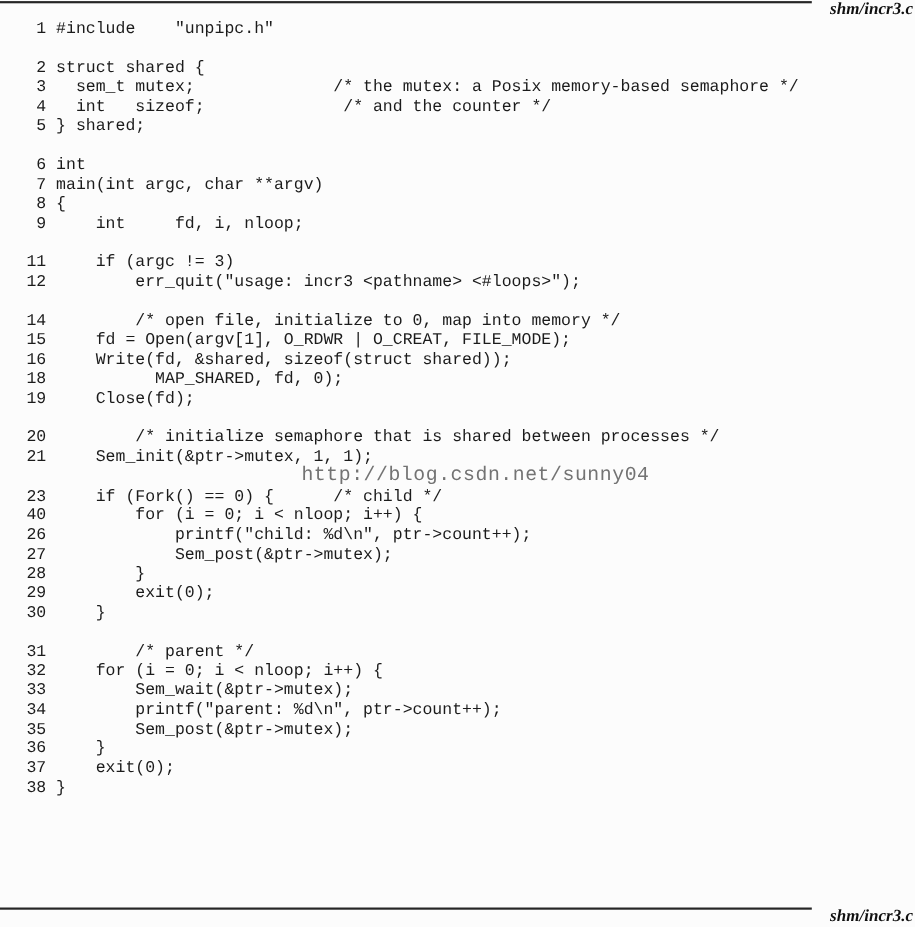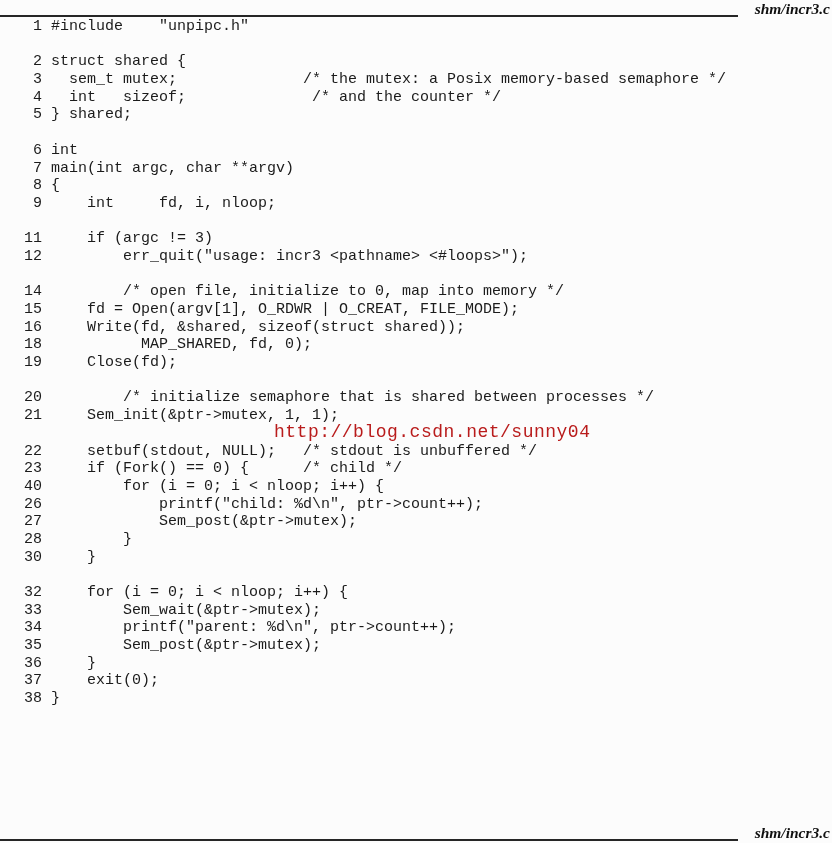--- a/index.html
+++ b/index.html
@@ -13,21 +13,21 @@
     height: 843px;
     background: #fcfcfc;
     overflow: hidden;
     font-family: "Liberation Mono", "DejaVu Sans Mono", monospace;
   }
   .rule-row {
     position: absolute;
     left: 0;
     right: 0;
     display: flex;
-    align-items: flex-end;
+    align-items: flex-start;
     gap: 17px;
   }
   .rule-row.top { top: 1px; }
   .rule-row.bottom { top: 825px; }
   .rule {
     flex: 1;
     height: 2px;
     background: #262626;
   }
   .src-label {
@@ -61,21 +61,21 @@
   .lt {
     padding-left: 1ch;
   }
   .watermark {
     position: absolute;
     left: 274px;
     top: 422px;
     font-family: "Liberation Mono", "DejaVu Sans Mono", monospace;
     font-size: 18px;
     letter-spacing: 0.5px;
-    color: #b91c1c;
+    color: #737373;
     white-space: nowrap;
     pointer-events: none;
   }
 </style>
 </head>
 <body>
 
 <div class="page">
 
   <div class="rule-row top">
@@ -101,28 +101,29 @@
       <div class="code-line"><span class="ln"></span><span class="lt"></span></div>
       <div class="code-line"><span class="ln">14</span><span class="lt">        /* open file, initialize to 0, map into memory */</span></div>
       <div class="code-line"><span class="ln">15</span><span class="lt">    fd = Open(argv[1], O_RDWR | O_CREAT, FILE_MODE);</span></div>
       <div class="code-line"><span class="ln">16</span><span class="lt">    Write(fd, &amp;shared, sizeof(struct shared));</span></div>
       <div class="code-line"><span class="ln">18</span><span class="lt">          MAP_SHARED, fd, 0);</span></div>
       <div class="code-line"><span class="ln">19</span><span class="lt">    Close(fd);</span></div>
       <div class="code-line"><span class="ln"></span><span class="lt"></span></div>
       <div class="code-line"><span class="ln">20</span><span class="lt">        /* initialize semaphore that is shared between processes */</span></div>
       <div class="code-line"><span class="ln">21</span><span class="lt">    Sem_init(&amp;ptr-&gt;mutex, 1, 1);</span></div>
       <div class="code-line"><span class="ln"></span><span class="lt"></span></div>
-      <div class="code-line"><span class="ln">22</span><span class="lt">    setbuf(stdout, NULL);   /* stdout is unbuffered */</span></div>
       <div class="code-line"><span class="ln">23</span><span class="lt">    if (Fork() == 0) {      /* child */</span></div>
       <div class="code-line"><span class="ln">40</span><span class="lt">        for (i = 0; i &lt; nloop; i++) {</span></div>
       <div class="code-line"><span class="ln">26</span><span class="lt">            printf("child: %d\n", ptr-&gt;count++);</span></div>
       <div class="code-line"><span class="ln">27</span><span class="lt">            Sem_post(&amp;ptr-&gt;mutex);</span></div>
       <div class="code-line"><span class="ln">28</span><span class="lt">        }</span></div>
+      <div class="code-line"><span class="ln">29</span><span class="lt">        exit(0);</span></div>
       <div class="code-line"><span class="ln">30</span><span class="lt">    }</span></div>
       <div class="code-line"><span class="ln"></span><span class="lt"></span></div>
+      <div class="code-line"><span class="ln">31</span><span class="lt">        /* parent */</span></div>
       <div class="code-line"><span class="ln">32</span><span class="lt">    for (i = 0; i &lt; nloop; i++) {</span></div>
       <div class="code-line"><span class="ln">33</span><span class="lt">        Sem_wait(&amp;ptr-&gt;mutex);</span></div>
       <div class="code-line"><span class="ln">34</span><span class="lt">        printf("parent: %d\n", ptr-&gt;count++);</span></div>
       <div class="code-line"><span class="ln">35</span><span class="lt">        Sem_post(&amp;ptr-&gt;mutex);</span></div>
       <div class="code-line"><span class="ln">36</span><span class="lt">    }</span></div>
       <div class="code-line"><span class="ln">37</span><span class="lt">    exit(0);</span></div>
       <div class="code-line"><span class="ln">38</span><span class="lt">}</span></div>
     </div>
 
   <div class="watermark">http://blog.csdn.net/sunny04</div>

